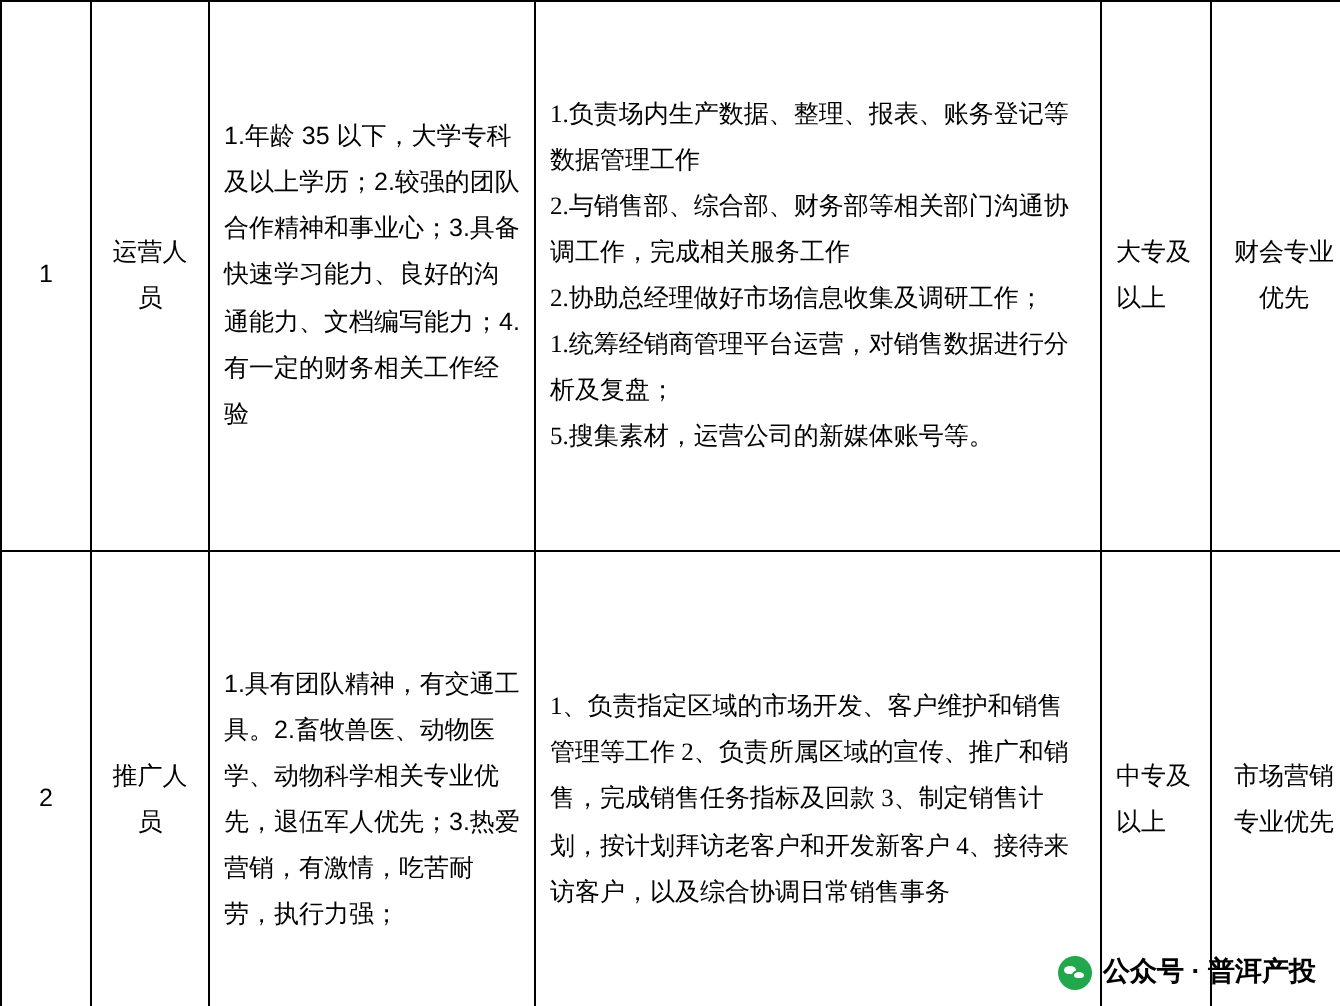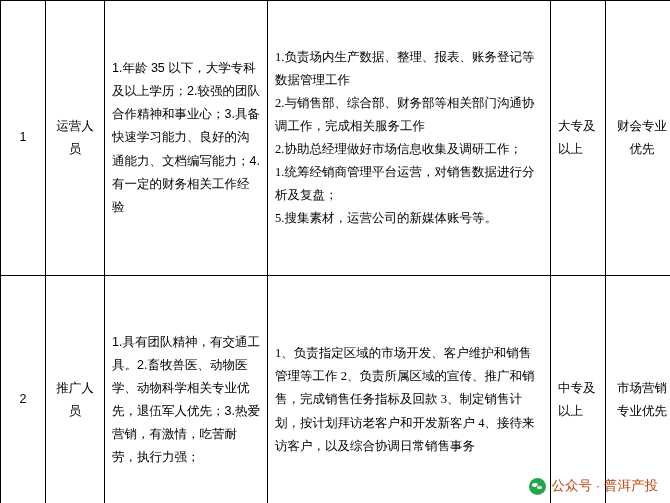--- a/index.html
+++ b/index.html
@@ -77,23 +77,24 @@
   .row2 td { height: 236px; }
 
   .watermark {
     position: absolute;
     right: 12px;
     bottom: 8px;
     display: flex;
     align-items: center;
     gap: 6px;
     font-size: 13.5px;
-    color: #c2410c;
+    color: #000000;
     background: transparent;
     pointer-events: none;
+    font-weight: bold;
   }
   .wm-logo {
     width: 17px;
     height: 17px;
     border-radius: 50%;
     background: #22a84c;
     position: relative;
     flex: none;
   }
   .wm-logo::before {

